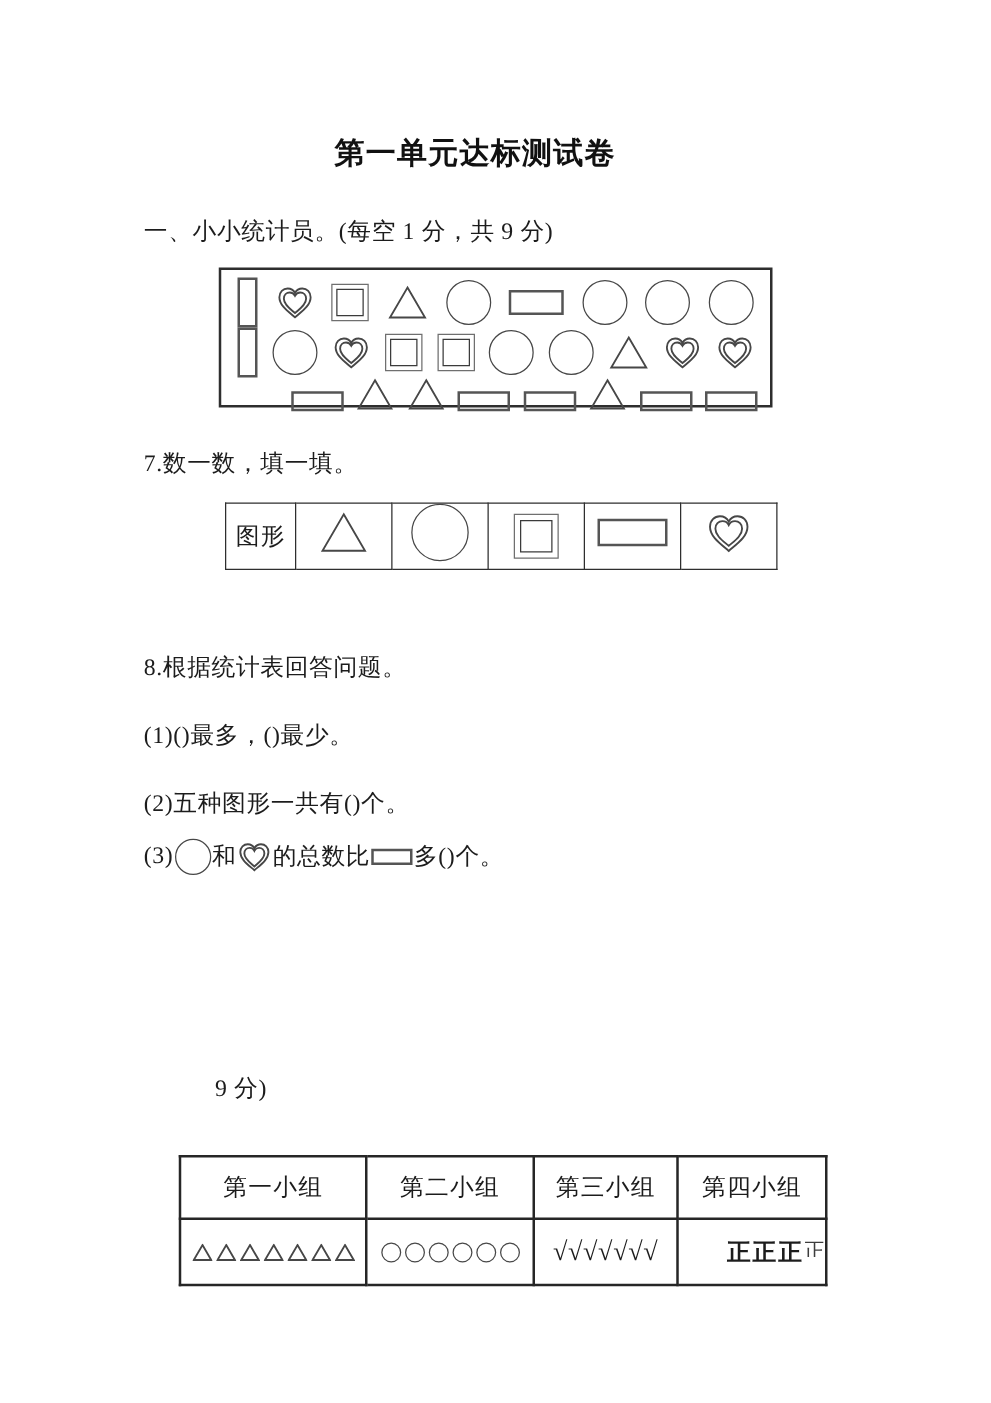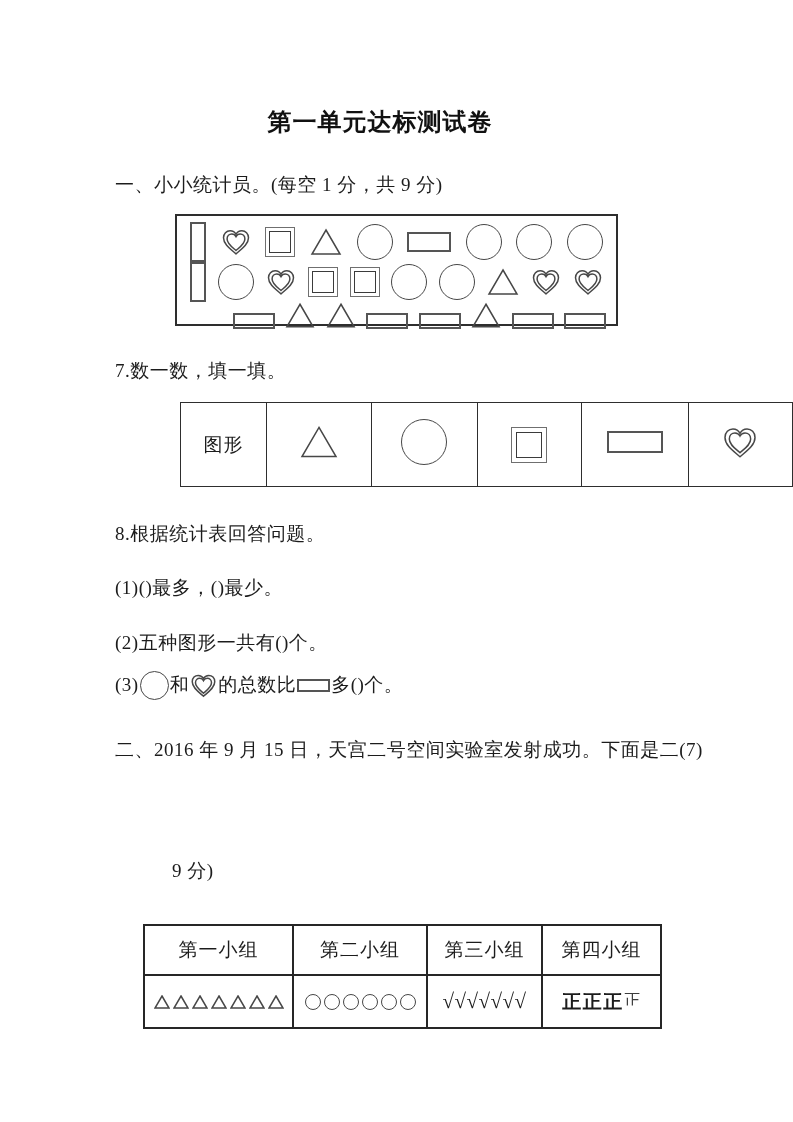--- a/index.html
+++ b/index.html
@@ -36,21 +36,21 @@
   .shape{display:inline-flex;align-items:center;justify-content:center;line-height:0;}
   .circle-shape{display:inline-block;border:1.5px solid #474747;border-radius:50%;box-sizing:border-box;background:transparent;}
   .square-outer{display:inline-flex;align-items:center;justify-content:center;border:1.5px solid #6f6f6f;box-sizing:border-box;}
   .square-inner{display:inline-block;border:1.5px solid #3b3b3b;box-sizing:border-box;}
   .rect-shape{display:inline-block;border:2px solid #555;box-sizing:border-box;}
   .shape svg{display:block;}
   .shape svg polygon,.shape svg path{fill:none;stroke:#474747;stroke-width:1.5;}
 
   
   .t1{left:180px;top:402px;border-collapse:collapse;table-layout:fixed;}
-  .t1 td{border:1.6px solid #2e2e2e;text-align:center;vertical-align:middle;padding:16px;}
+  .t1 td{border:1.6px solid #2e2e2e;text-align:center;vertical-align:middle;padding:0;}
   .t1 .lbl{font-size:19px;letter-spacing:1px;}
   .t1 tr.r1 td{height:51px;}
   .t1 tr.r2 td{height:54px;}
 
   
   .inline-q{display:flex;align-items:center;height:38px;}
   .inline-q .shape{margin:0 1px;}
 
   
   .t2{left:143px;top:907px;border-collapse:collapse;table-layout:fixed;margin-top:17px;}
@@ -239,21 +239,20 @@
           <path d="M12 20.5 C7.5 16.6 2 12.9 2 7.6 C2 4.2 4.4 2 7.3 2 C9.3 2 11.1 3.1 12 4.9 C12.9 3.1 14.7 2 16.7 2 C19.6 2 22 4.2 22 7.6 C22 12.9 16.5 16.6 12 20.5 Z" transform="translate(3.45 3.2) scale(0.712)" vector-effect="non-scaling-stroke"></path>
         </svg>
       </span>
       <span class="body-line">的总数比</span>
       <span class="shape shape-hrect">
         <span class="rect-shape" style="width: 33px; height: 13px;"></span>
       </span>
       <span class="body-line">多()个。</span>
     </div>
 
-  <div class="abs body-line" style="left:115px;top:737px;">二、2016 年 9 月 15 日，天宫二号空间实验室发射成功。下面是二(7)</div>
   <div class="abs body-line" style="left:152px;top:858px;margin-left:20px;">9 分)</div>
 
   <table class="abs t2">
     <tbody>
       <tr class="hd" id="t2-head">
           <th style="width: 147px;">第一小组</th>
           <th style="width: 132px;">第二小组</th>
           <th style="width: 113px;">第三小组</th>
           <th style="width: 117px;">第四小组</th>
         </tr>
@@ -313,18 +312,18 @@
               </span>
               <span class="shape shape-circle">
                 <span class="circle-shape" style="width: 16px; height: 16px;"></span>
               </span>
               <span class="shape shape-circle">
                 <span class="circle-shape" style="width: 16px; height: 16px;"></span>
               </span>
             </span>
           </td>
           <td style="width: 113px;"><span class="checks">√√√√√√√</span></td>
-          <td style="width: 117px;"><span class="tally-full">正正正</span><span class="tally-partial">正</span></td>
+          <td style="width: 117px; text-align: right;"><span class="tally-full">正正正</span><span class="tally-partial">正</span></td>
         </tr>
     </tbody>
   </table>
 
 </div>
 
 </body></html>

